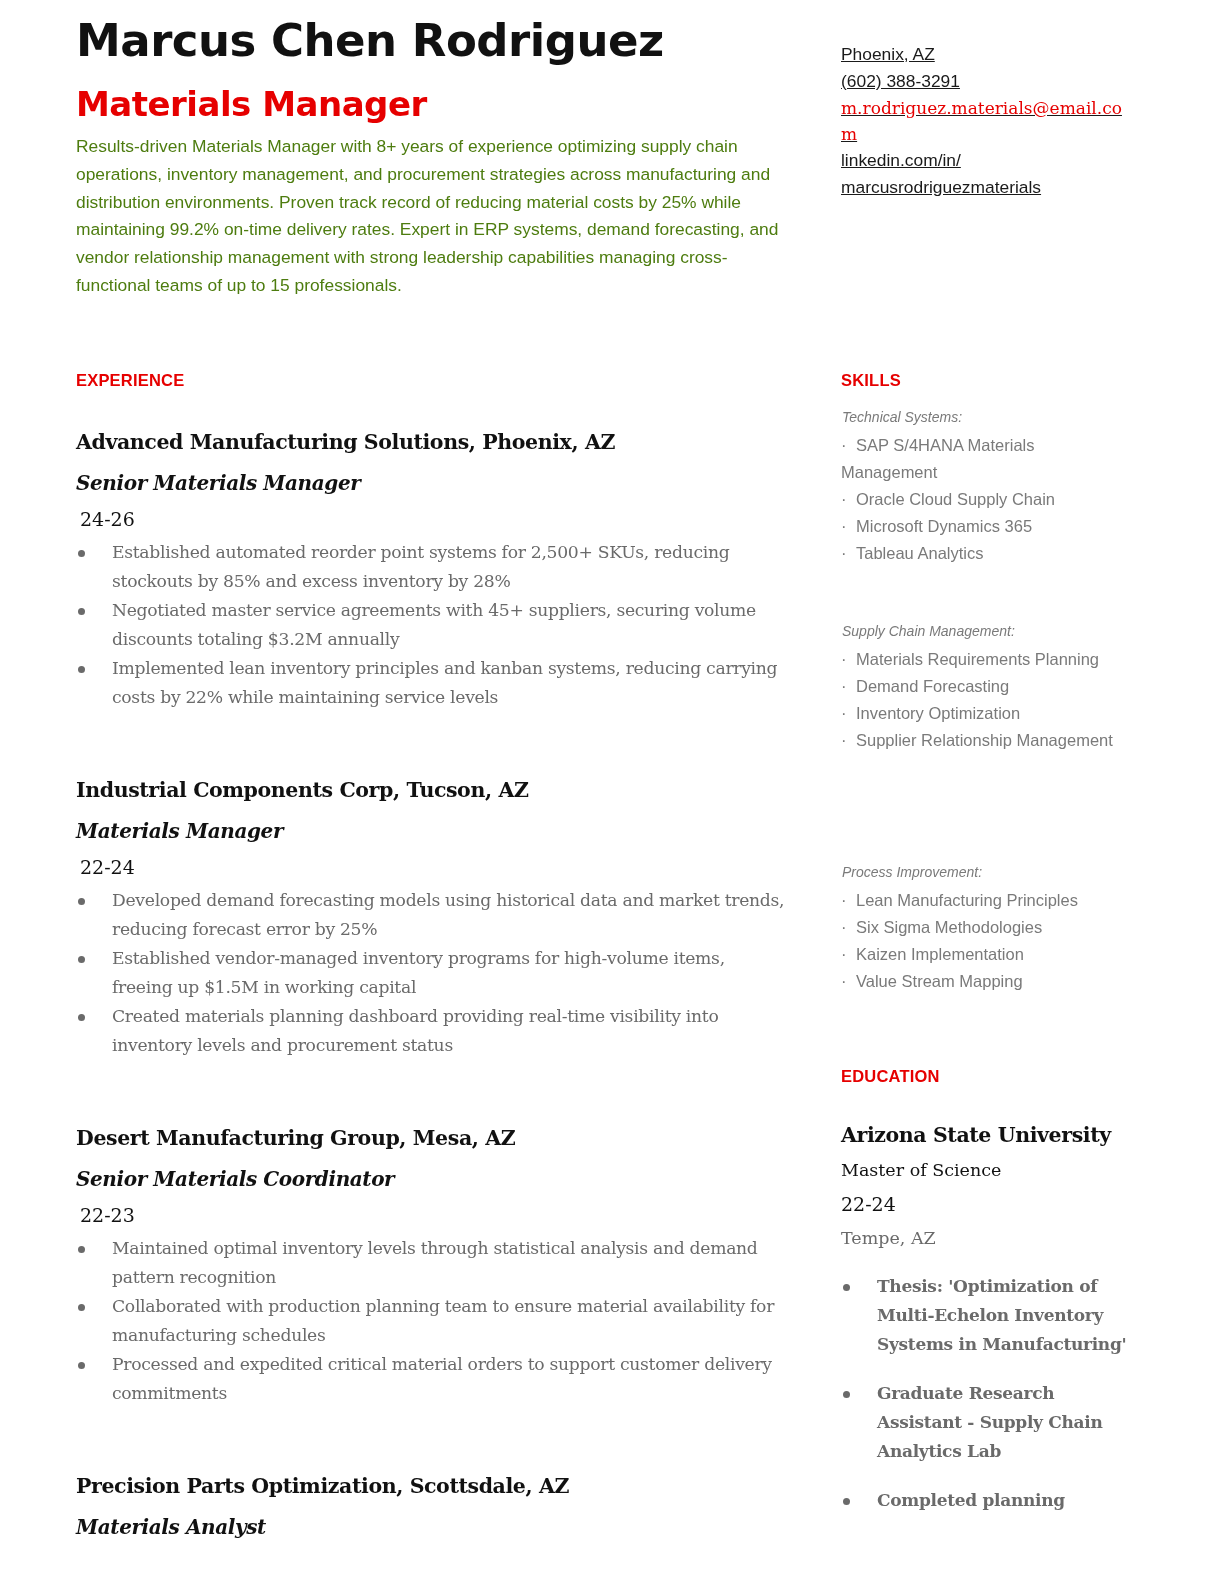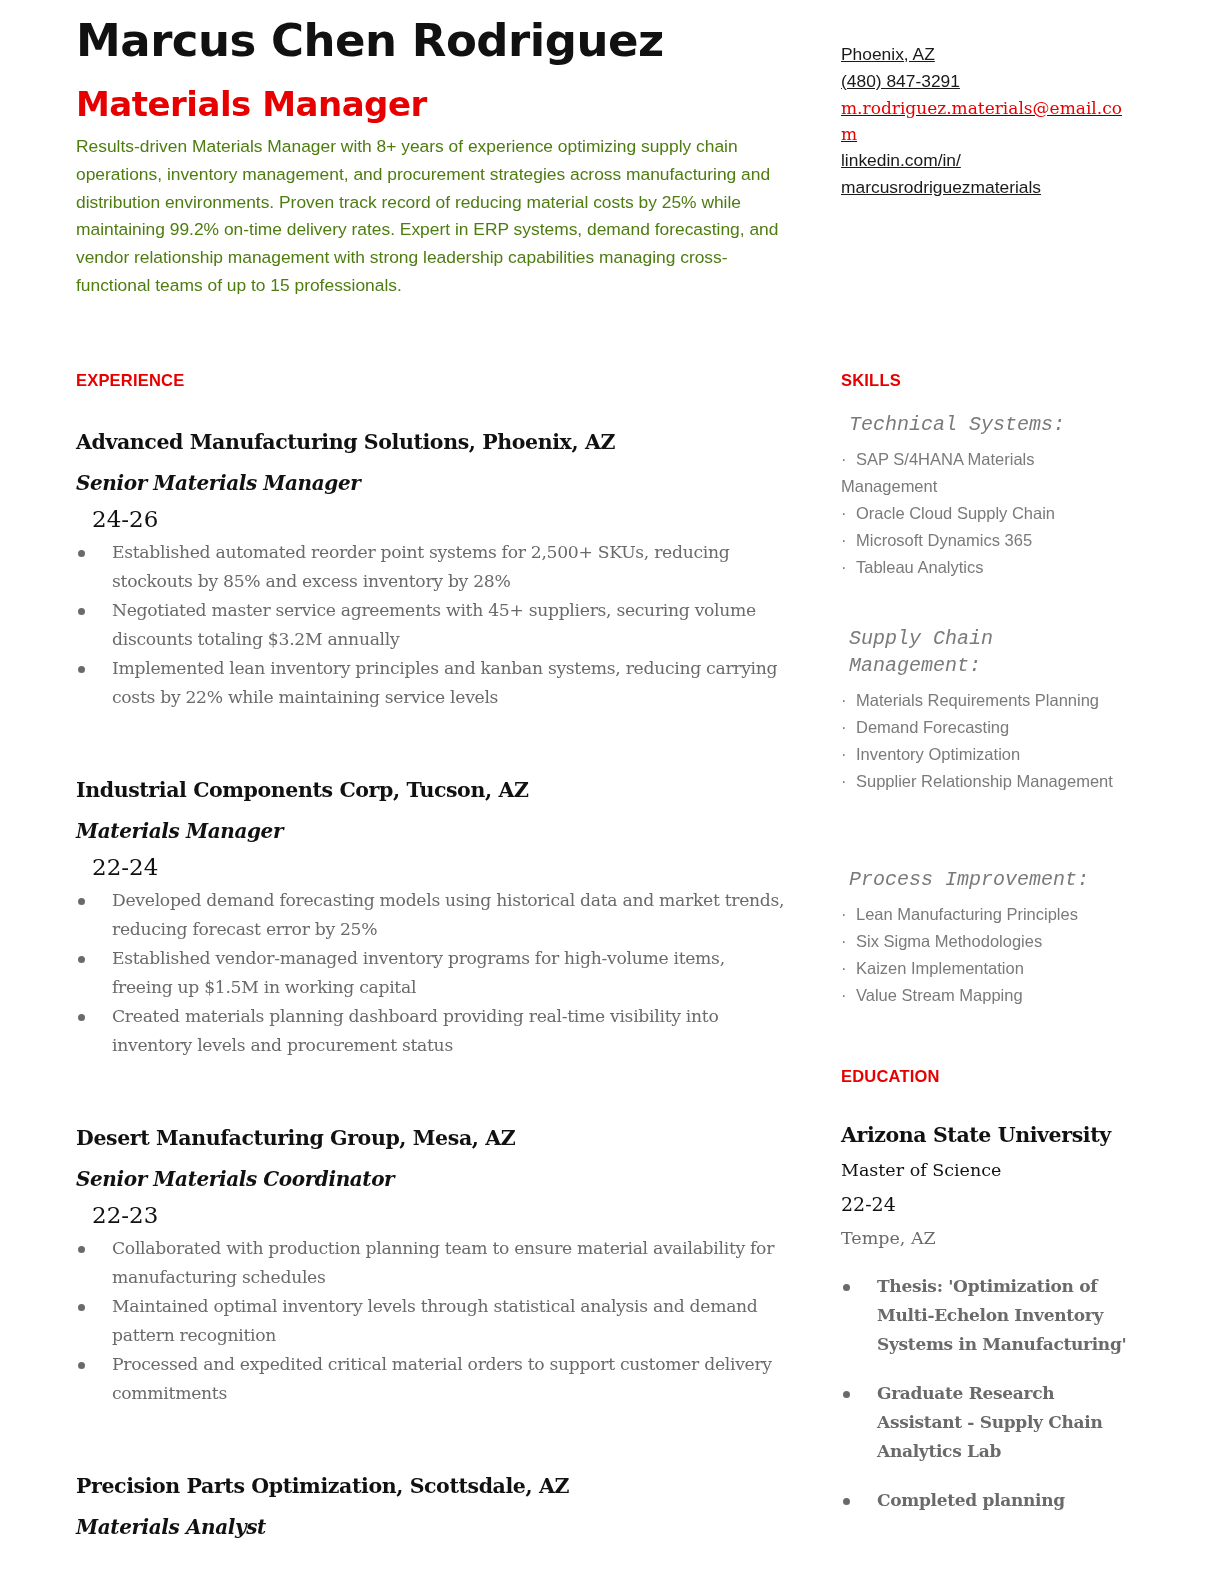--- a/index.html
+++ b/index.html
@@ -44,38 +44,38 @@
   .company {
     font-family: "DejaVu Serif", serif; font-weight: bold; font-size: 20.5px;
     color: #111111; margin: 0; line-height: 28px; letter-spacing: -0.4px;
   }
   .title {
     font-family: "DejaVu Serif", serif; font-style: italic; font-weight: bold;
     font-size: 20px; color: #111111; margin: 13px 0 0 0; line-height: 28px;
     letter-spacing: -0.4px;
   }
   .dates {
-    font-family: "DejaVu Serif", serif; font-size: 23px; color: #111111;
-    margin: 8px 0 0 16px; line-height: 28px;
+    font-family: "DejaVu Serif", serif; font-size: 19px; color: #111111;
+    margin: 8px 0 0 4px; line-height: 28px;
   }
   .bullets { list-style: none; margin: 5px 0 0 0; padding: 0; }
   .bullets li {
     position: relative; padding-left: 36px;
     font-family: "DejaVu Serif", serif; font-size: 17.2px; color: #6a6a6a;
     line-height: 29px; letter-spacing: -0.3px;
   }
   .bullets li .dot {
     position: absolute; left: 2px; top: 12px; width: 7px; height: 7px;
     border-radius: 50%; background: #6a6a6a;
   }
 
   .skill-group { position: absolute; left: 841px; width: 280px; }
   .skill-cat {
-    font-family: Liberation Mono, monospace; font-style: italic;
-    font-size: 20px; color: #7a7a7a; line-height: 27px; margin: 8px;
+    font-family: Liberation Sans, sans-serif; font-style: italic;
+    font-size: 14px; color: #7a7a7a; line-height: 27px; margin: 1px;
   }
   .skill-list { list-style: none; margin: 0; padding: 0; }
   .skill-list li {
     font-family: "Liberation Sans", sans-serif; font-size: 16.5px;
     color: #7a7a7a; line-height: 27px;
   }
   .skill-list li .sdot { display: inline-block; width: 15px; color: #7a7a7a; }
 
   .edu { position: absolute; left: 841px; top: 1120px; width: 290px; }
   .school {
@@ -109,21 +109,21 @@
 <body>
 
 <div class="page">
 
   <h1 class="name">Marcus Chen Rodriguez</h1>
   <h2 class="role">Materials Manager</h2>
   <p class="summary">Results-driven Materials Manager with 8+ years of experience optimizing supply chain operations, inventory management, and procurement strategies across manufacturing and distribution environments. Proven track record of reducing material costs by 25% while maintaining 99.2% on-time delivery rates. Expert in ERP systems, demand forecasting, and vendor relationship management with strong leadership capabilities managing cross-functional teams of up to 15 professionals.</p>
 
   <div class="contact">
     <div>Phoenix, AZ</div>
-    <div>(480) 847-3291</div>
+    <div>(602) 388-3291</div>
     <div class="email">m.rodriguez.materials@email.com</div>
     <div>
       <div>linkedin.com/in/</div>
       <div>marcusrodriguezmaterials</div>
     </div>
   </div>
 
   <h3 class="section-title" style="left:76px; top:371px;">EXPERIENCE</h3>
 
   <div class="job" style="top:428px;">
@@ -146,22 +146,22 @@
       <li><span class="dot"></span><span>Established vendor-managed inventory programs for high-volume items, freeing up $1.5M in working capital</span></li>
       <li><span class="dot"></span><span>Created materials planning dashboard providing real-time visibility into inventory levels and procurement status</span></li>
     </ul>
   </div>
 
   <div class="job" style="top:1124px;">
     <h4 class="company">Desert Manufacturing Group, Mesa, AZ</h4>
     <div class="title">Senior Materials Coordinator</div>
     <div class="dates">22-23</div>
     <ul class="bullets">
+      <li><span class="dot"></span><span>Maintained optimal inventory levels through statistical analysis and demand pattern recognition</span></li>
       <li><span class="dot"></span><span>Collaborated with production planning team to ensure material availability for manufacturing schedules</span></li>
-      <li><span class="dot"></span><span>Maintained optimal inventory levels through statistical analysis and demand pattern recognition</span></li>
       <li><span class="dot"></span><span>Processed and expedited critical material orders to support customer delivery commitments</span></li>
     </ul>
   </div>
 
   <div class="job" style="top:1472px;">
     <h4 class="company">Precision Parts Optimization, Scottsdale, AZ</h4>
     <div class="title">Materials Analyst</div>
   </div>
 
   <h3 class="section-title" style="left:841px; top:371px;">SKILLS</h3>

